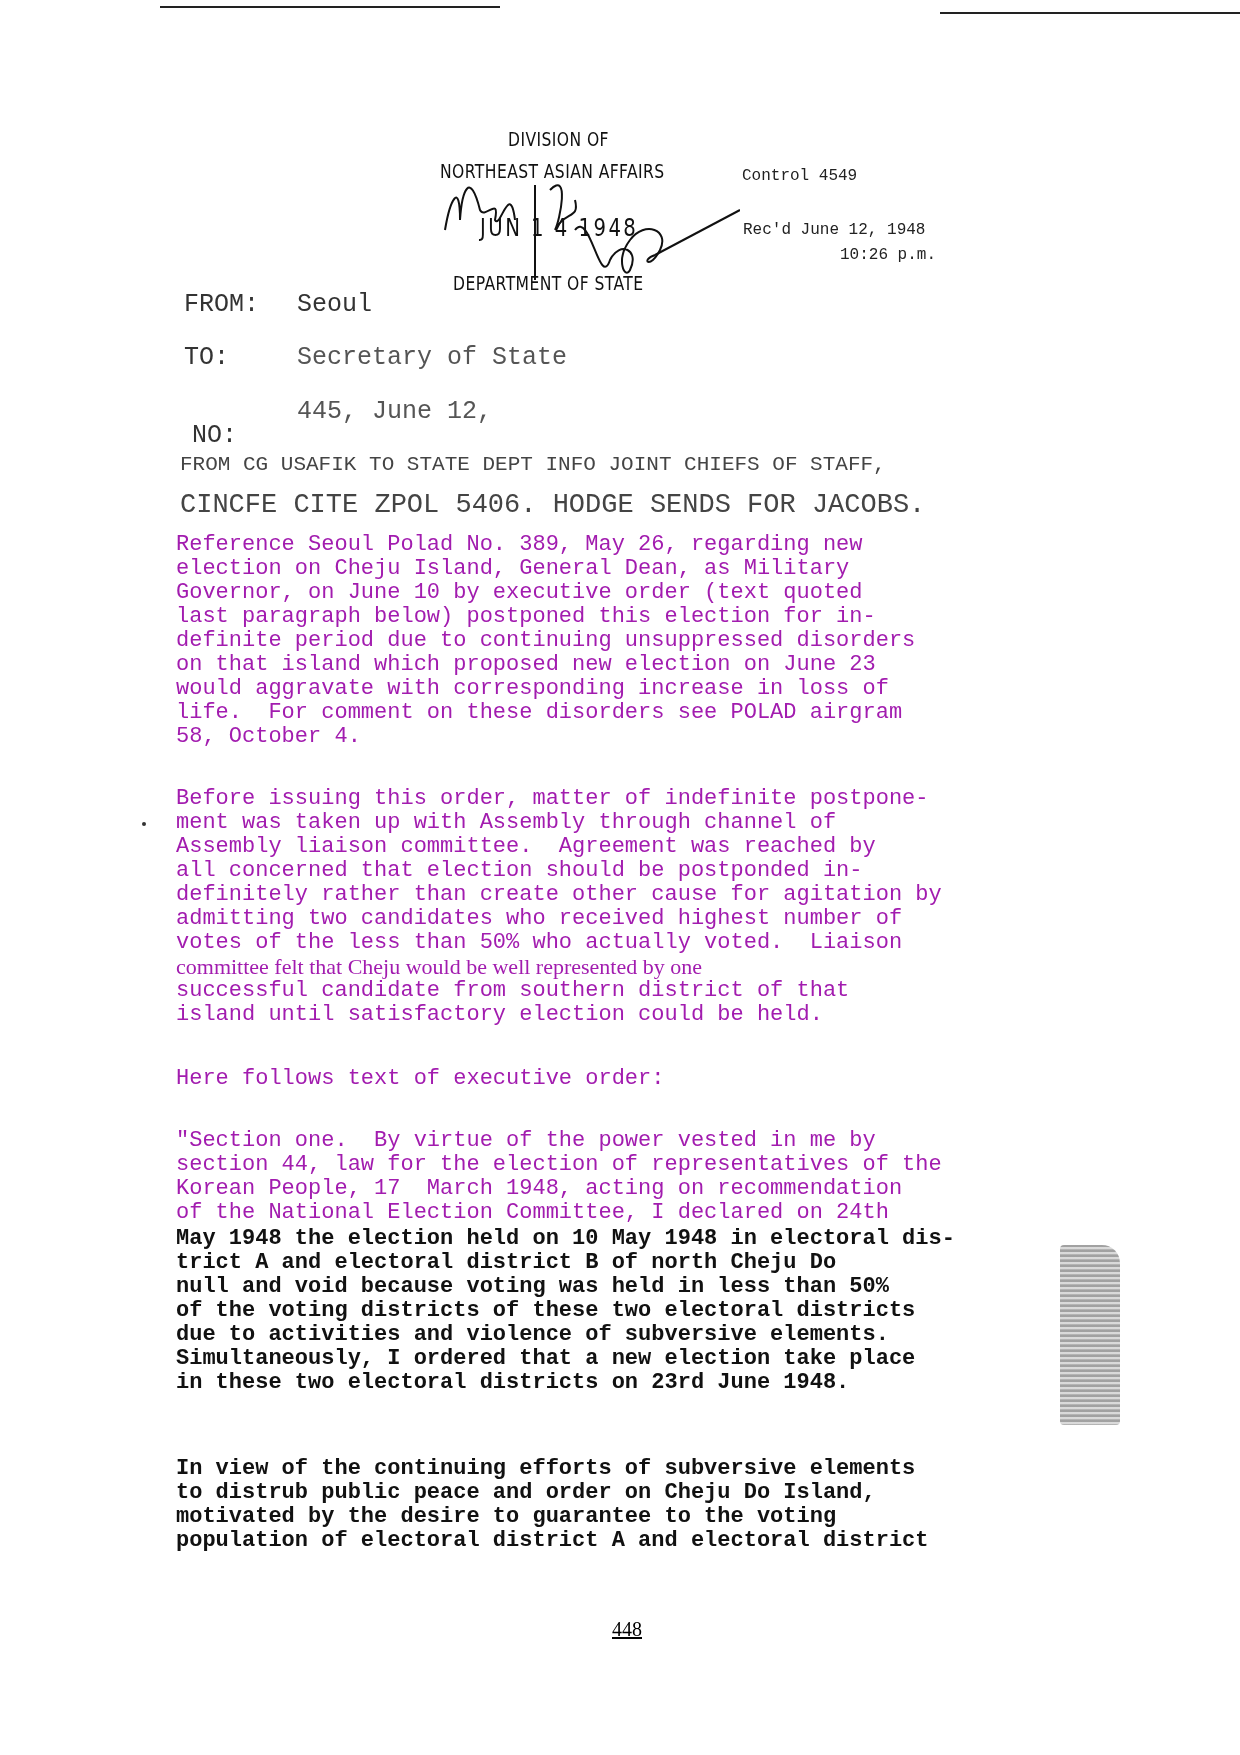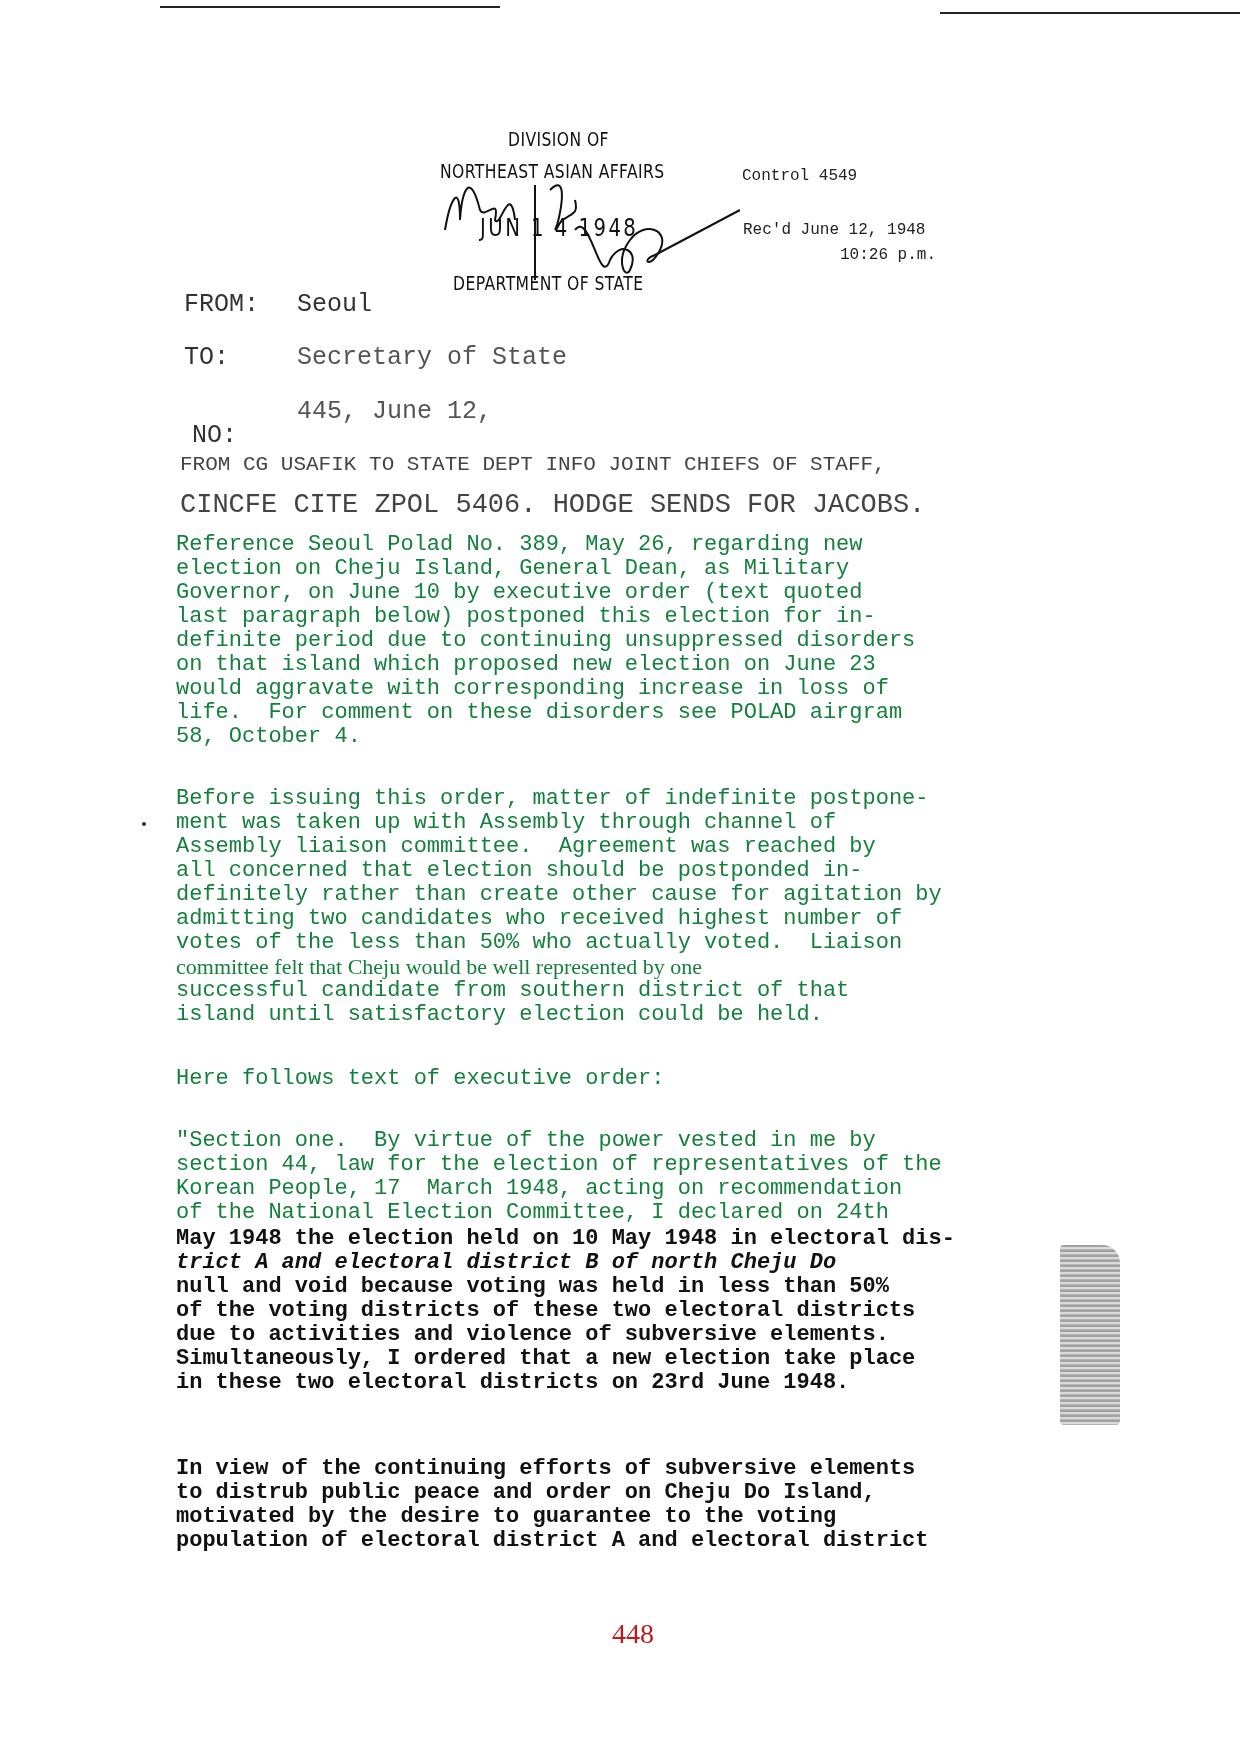--- a/index.html
+++ b/index.html
@@ -37,36 +37,37 @@
       white-space: pre;
       color: #222;
     }
     .typed.light { color: #444; }
     .para {
       position: absolute;
       left: 176px;
       font-size: 22px;
       line-height: 25px;
       white-space: pre;
-      color: #15803d;
+      color: #a21caf;
     }
     .para.bold { font-weight: bold; color: #111; }
     .label {
       position: absolute;
       font-size: 25px;
       color: #333;
       white-space: pre;
     }
     .page-number {
       position: absolute;
       left: 612px;
       top: 1618px;
       font-family: "Liberation Serif", "DejaVu Serif", serif;
-      font-size: 28px;
-      color: #b91c1c;
+      font-size: 20px;
+      color: #000000;
+      text-decoration: underline;
     }
     .signature {
       position: absolute;
       pointer-events: none;
     }
     .smudge {
       position: absolute;
       left: 1060px;
       top: 1245px;
       width: 60px;
@@ -143,21 +144,21 @@
 
 <div class="para" style="top:1066px;">Here follows text of executive order:</div>
 
 <div>
   <div class="para" style="top:1128px;">"Section one.  By virtue of the power vested in me by</div>
   <div class="para" style="top:1152px;">section 44, law for the election of representatives of the</div>
   <div class="para" style="top:1176px;">Korean People, 17  March 1948, acting on recommendation</div>
   <div class="para" style="top:1200px;">of the National Election Committee, I declared on 24th</div>
 
   <div class="para bold" style="top:1226px;">May 1948 the election held on 10 May 1948 in electoral dis-</div>
-  <div class="para bold" style="top:1250px;font-style:italic;">trict A and electoral district B of north Cheju Do</div>
+  <div class="para bold" style="top:1250px;">trict A and electoral district B of north Cheju Do</div>
   <div class="para bold" style="top:1274px;">null and void because voting was held in less than 50%</div>
   <div class="para bold" style="top:1298px;font-family:Liberation Mono, monospace;">of the voting districts of these two electoral districts</div>
   <div class="para bold" style="top:1322px;">due to activities and violence of subversive elements.</div>
   <div class="para bold" style="top:1346px;">Simultaneously, I ordered that a new election take place</div>
   <div class="para bold" style="top:1370px;">in these two electoral districts on 23rd June 1948.</div>
 </div>
 <div class="smudge"></div>
 
 <div>
   <div class="para bold" style="top:1456px;">In view of the continuing efforts of subversive elements</div>

